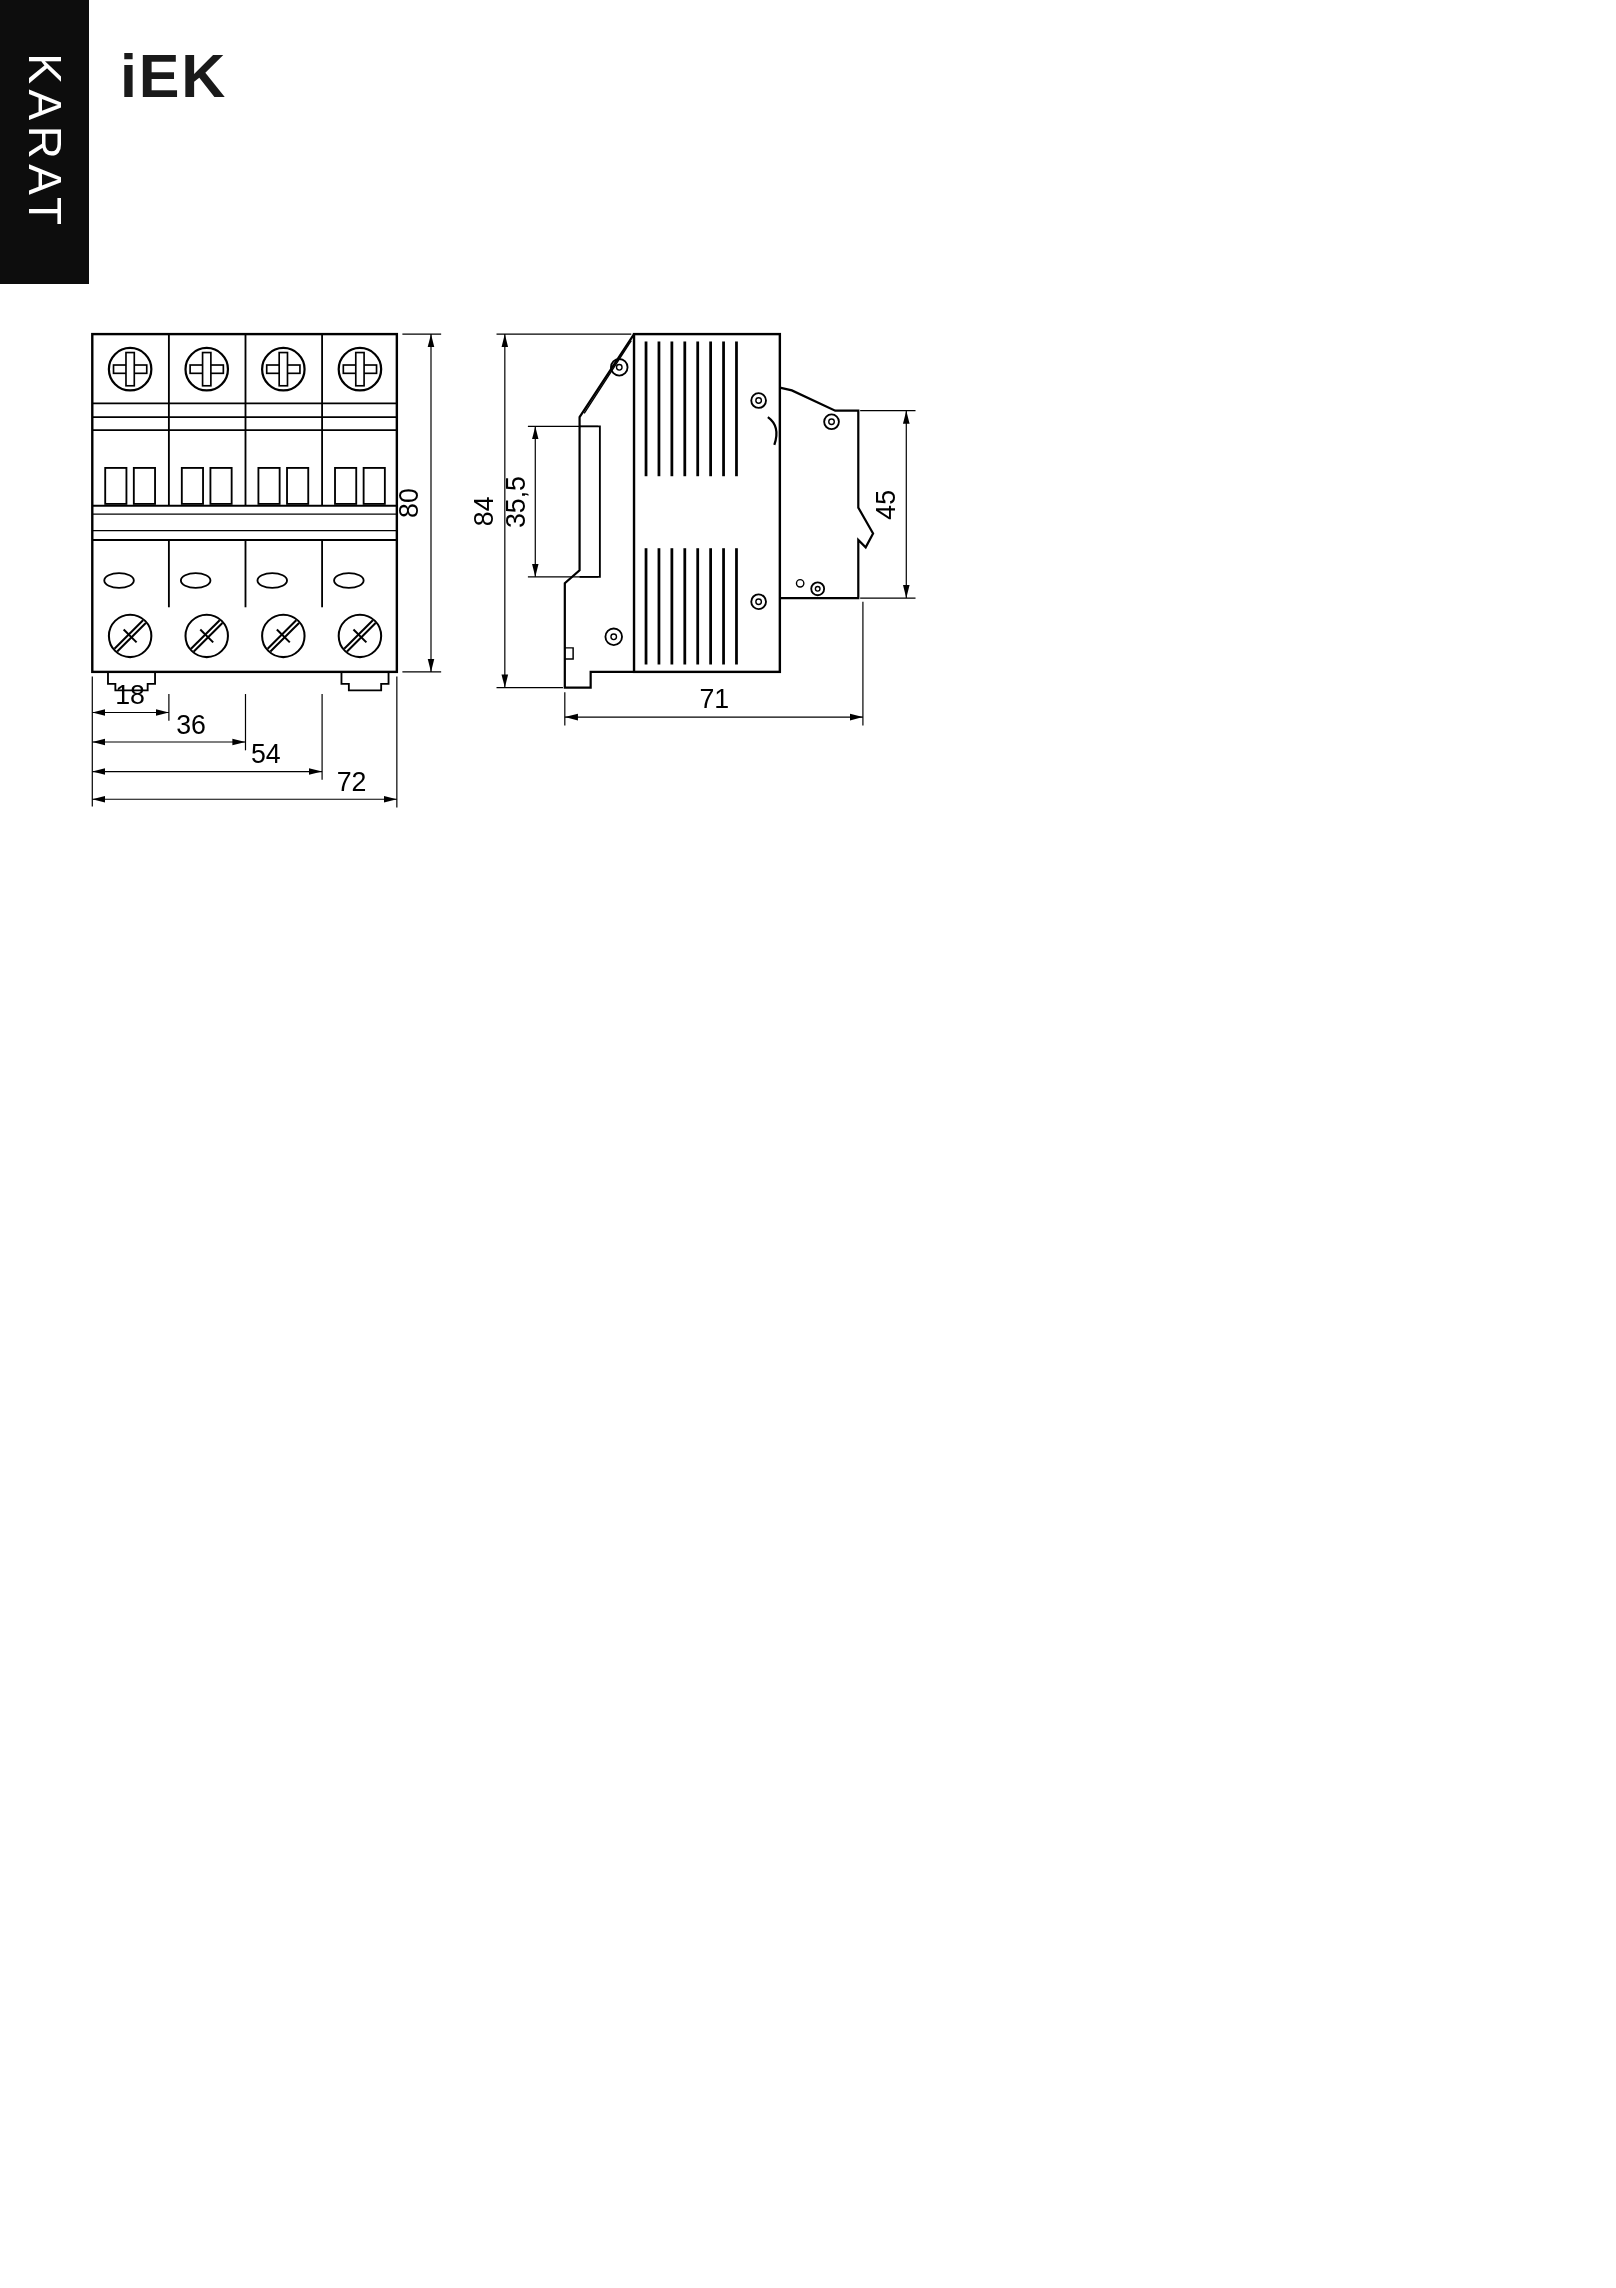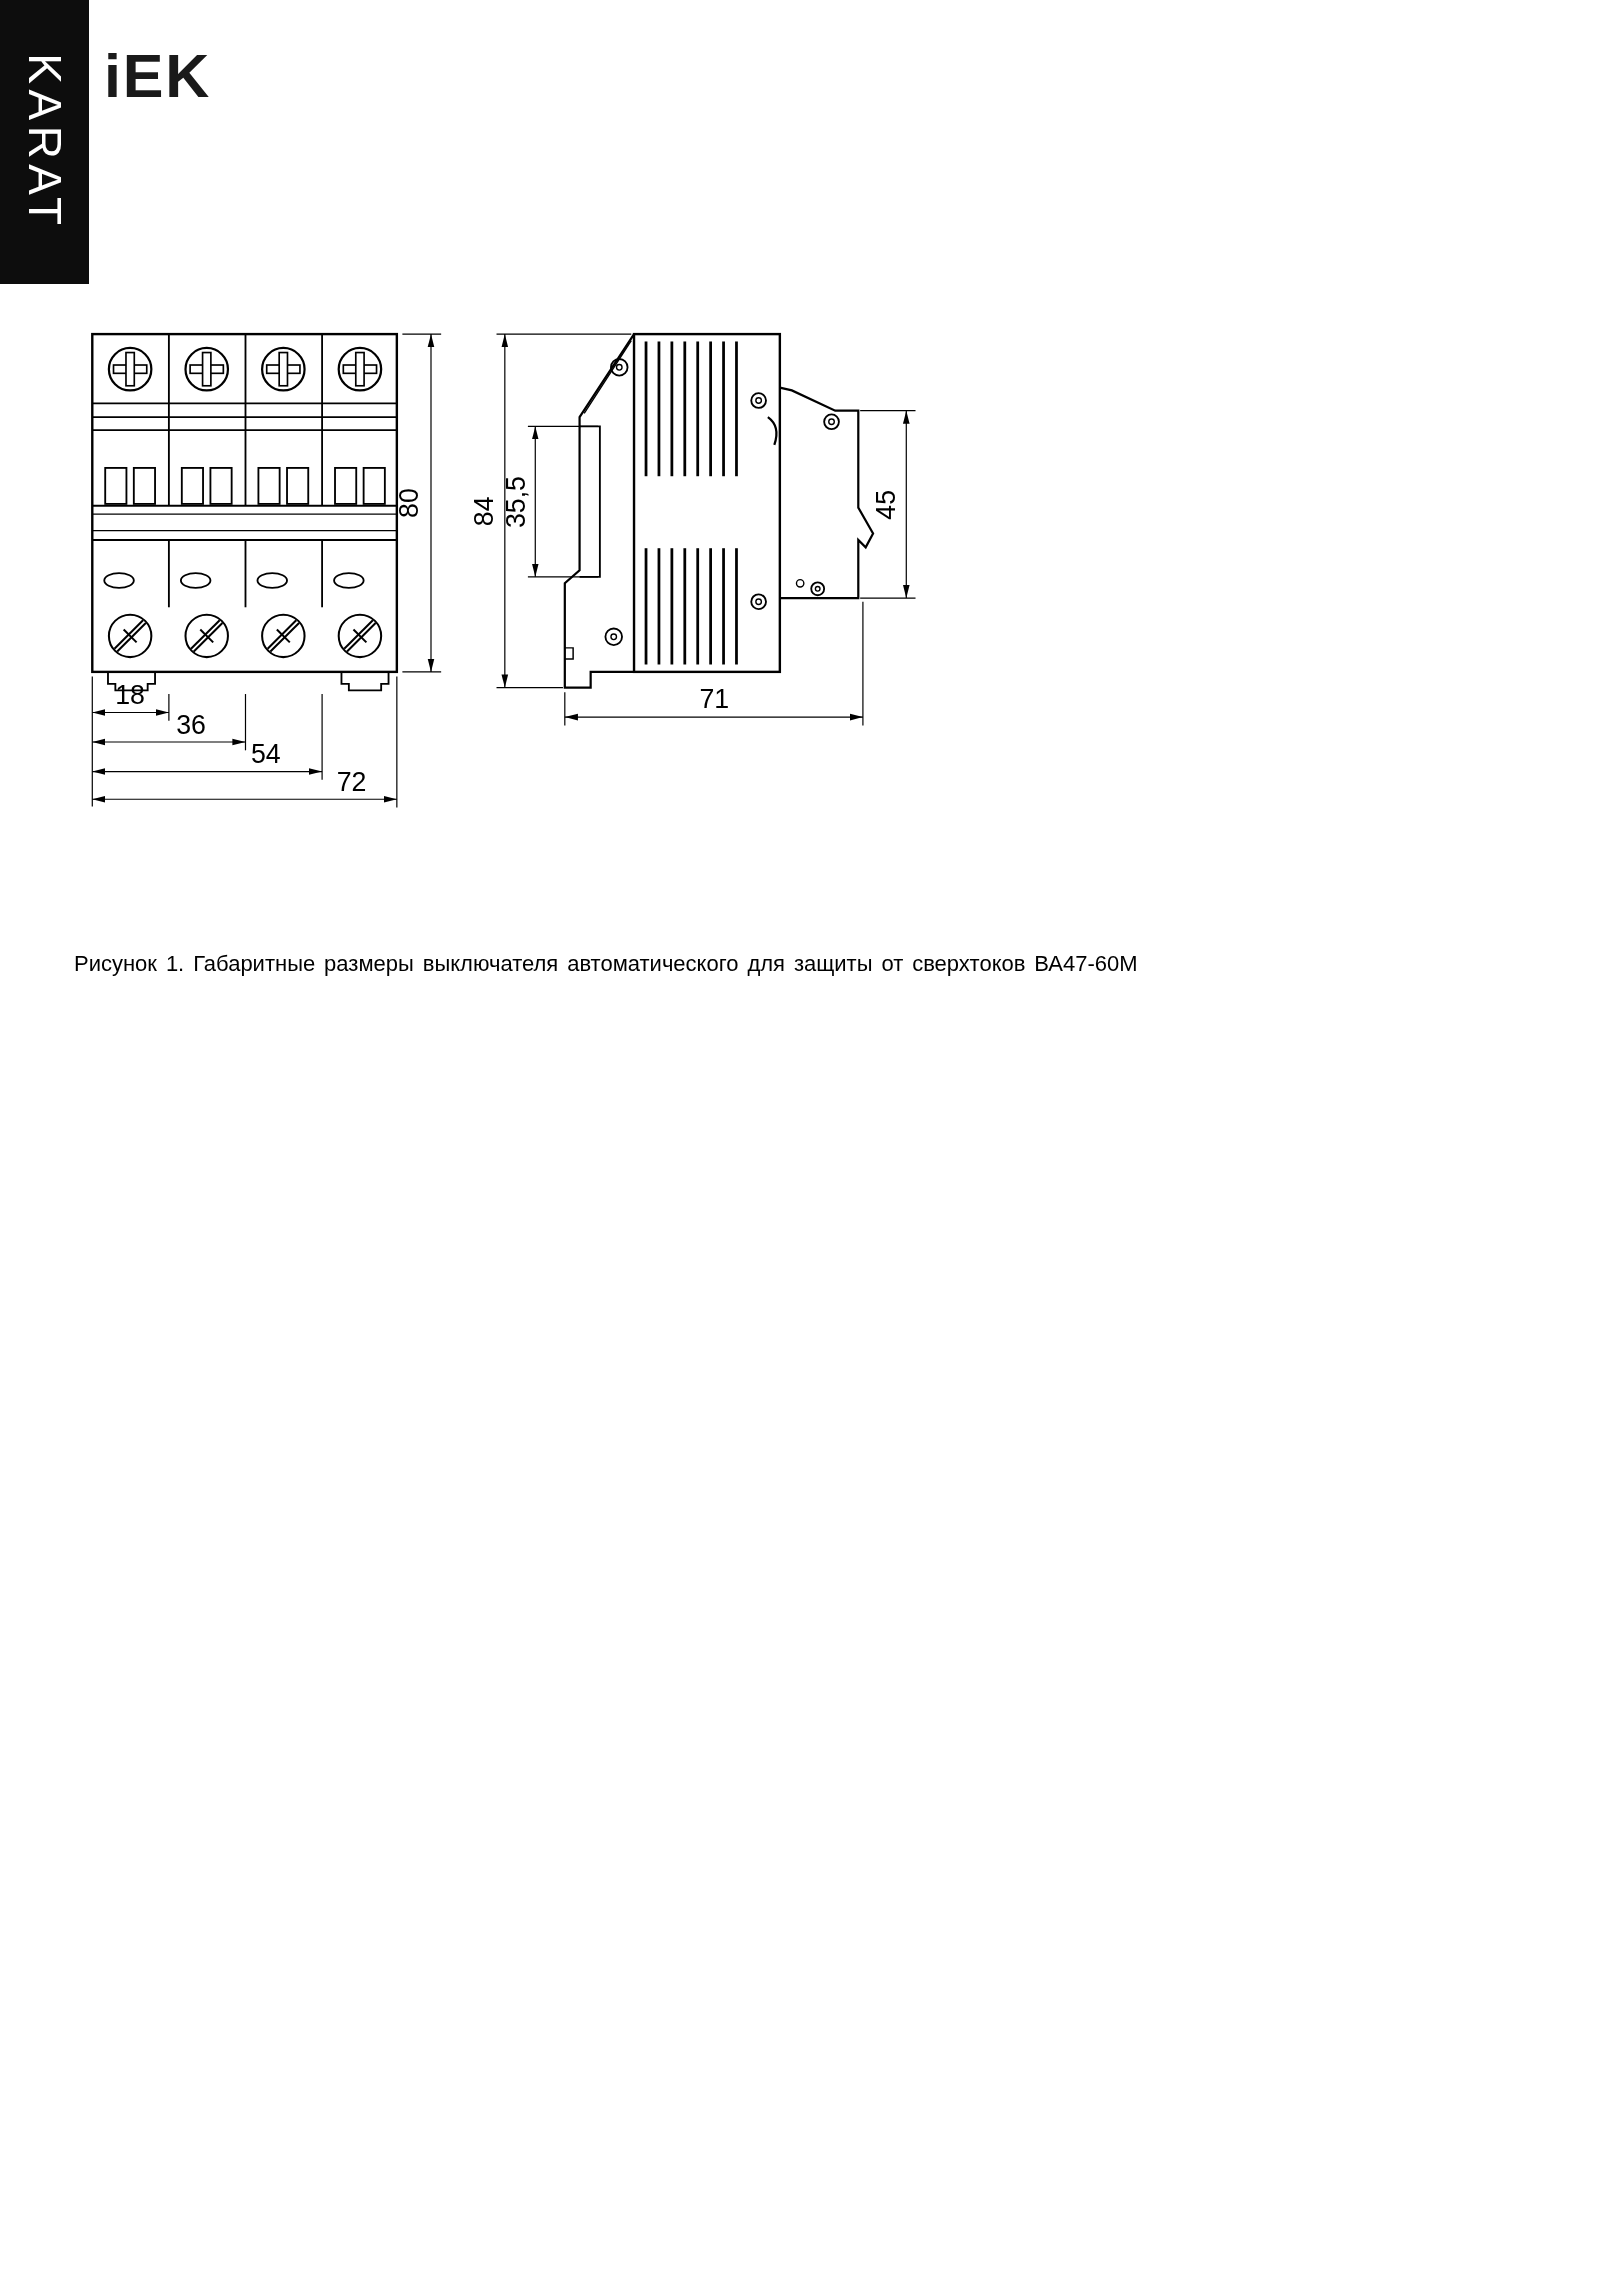--- a/index.html
+++ b/index.html
@@ -24,21 +24,21 @@
   .karat-text {
     transform: rotate(90deg);
     color: #ffffff;
     font-size: 46px;
     letter-spacing: 5.5px;
     white-space: nowrap;
     font-family: "Liberation Sans", sans-serif;
   }
   .iek-logo {
     position: absolute;
-    left: 104px; top: 41px;
+    left: 120px; top: 41px;
     font-size: 61px;
     font-weight: 700;
     letter-spacing: 1.8px;
     color: #1a1a1a;
     font-family: "Liberation Sans", sans-serif;
   }
   .drawing {
     position: absolute;
     left: 0; top: 0;
   }
@@ -239,16 +239,15 @@
       <line x1="612" y1="777" x2="935" y2="777" marker-start="url(#arr)" marker-end="url(#arr)"></line>
     </g>
     <g fill="#000" font-size="29" text-anchor="middle">
       <text x="534" y="554" transform="rotate(-90 534 554)">84</text>
       <text x="569" y="544" transform="rotate(-90 569 544)">35,5</text>
       <text x="970" y="547" transform="rotate(-90 970 547)">45</text>
       <text x="774" y="767">71</text>
     </g>
   </svg>
 
-  <div class="caption">Рисунок 1. Габаритные размеры выключателя автоматического для защиты от сверхтоков ВА47-60М</div>
 
 </div>
 
 
 </body></html>

